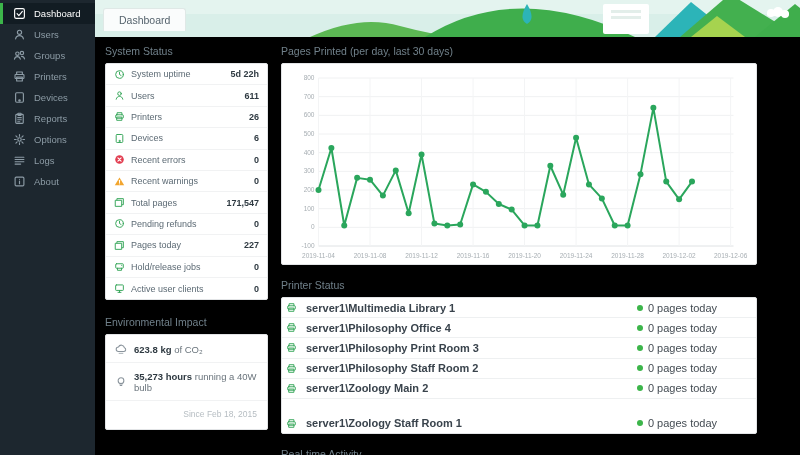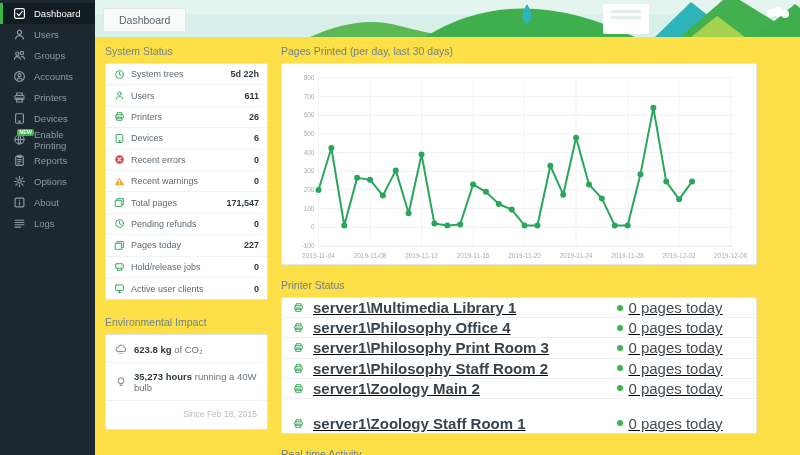--- a/index.html
+++ b/index.html
@@ -1,17 +1,17 @@
 <!DOCTYPE html>
 <html><head>
 <meta charset="utf-8">
 <style>
   * { margin:0; padding:0; box-sizing:border-box; }
   body { font-family: "Liberation Sans", "DejaVu Sans", sans-serif; background:#ecedef; }
-  .app { position:relative; width:800px; height:455px; overflow:hidden; background:#fde047; }
+  .app { position:relative; width:800px; height:455px; overflow:hidden; background:#000000; }
 
   
   .sidebar { position:absolute; left:0; top:0; width:95px; height:455px; background:#1d272f; padding-top:3px; z-index:3; }
   .side-item { position:relative; display:flex; align-items:center; gap:8px; height:21px; padding-left:13px; color:#8d9ca6; font-size:9.5px; cursor:pointer; }
   .side-item.active { color:#ffffff; background:#121c23; }
   .side-item.active::before { content:""; position:absolute; left:0; top:0; bottom:0; width:3px; background:#3cb54a; }
   .si-ic { position:relative; width:13px; height:13px; flex:0 0 13px; display:flex; align-items:center; justify-content:center; }
   .si-ic svg { width:13px; height:13px; }
   .new-badge { position:absolute; top:-4px; right:-8px; background:#3cb54a; color:#fff; font-size:5.5px; font-weight:bold; line-height:7px; padding:0 2px; border-radius:2px; }
 
@@ -47,21 +47,21 @@
   .env-since { text-align:right; color:#b6bdc2; font-size:8.5px; padding:8px 10px 10px; }
 
   
   .chart-panel { margin-top:6px; padding:8px 6px 2px 6px; }
   #chart-svg { display:block; width:460px; height:190px; }
   #chart-svg text.tick { font-size:6.5px; fill:#a7aeb3; font-family:"Liberation Sans","DejaVu Sans",sans-serif; }
 
   
   .printer-head { margin-top:14px; }
   #printer-panel { margin-top:6px; }
-  .p-row { display:flex; align-items:center; gap:9px; height:20.2px; padding:0 11px; border-bottom:1px solid #eef0f1; font-size:15px;text-decoration:underline; }
+  .p-row { display:flex; align-items:center; gap:9px; height:20.2px; padding:0 4px; border-bottom:1px solid #eef0f1; font-size:11px; }
   .p-row:last-child { border-bottom:none;margin-top:14px; }
   .p-ic { width:11px; height:11px; flex:0 0 11px; color:#35a558; }
   .p-ic svg { width:11px; height:11px; display:block; }
   .p-name { flex:1; font-weight:bold; color:#39434c; }
   .p-right { width:150px; display:flex; align-items:center; gap:5px; color:#444c53;justify-content:center; }
   .p-dot { width:6px; height:6px; border-radius:50%; background:#3cb54a; flex:0 0 6px; }
 
   
   .rt-head { margin-top:14px; }
   .rt-panel { margin-top:6px; height:24px; }
@@ -97,92 +97,72 @@
             <path d="M1.8 12.6c.5-2.4 2-3.2 3.6-3.2s3.1.8 3.6 3.2"></path>
             <circle cx="11" cy="5" r="2.1"></circle>
             <path d="M10.5 9c1.8.1 3.2 1 3.7 3.3"></path>
           </svg>
         </span>
         <span class="si-label">Groups</span>
       </div>
       <div class="side-item">
         <span class="si-ic">
           <svg viewBox="0 0 16 16" width="13" height="13" fill="none" stroke="currentColor" stroke-width="1.4" stroke-linecap="round" stroke-linejoin="round">
-            <circle cx="8" cy="8" r="6"></circle>
-            <circle cx="8" cy="6.4" r="1.9"></circle>
-            <path d="M4.6 12.4c.7-1.9 2-2.6 3.4-2.6s2.7.7 3.4 2.6"></path>
-          </svg>
-        </span>
-        <span class="si-label">Accounts</span>
-      </div>
-      <div class="side-item">
-        <span class="si-ic">
-          <svg viewBox="0 0 16 16" width="13" height="13" fill="none" stroke="currentColor" stroke-width="1.4" stroke-linecap="round" stroke-linejoin="round">
             <path d="M4.5 5.5V2.5h7v3"></path>
             <rect x="2.5" y="5.5" width="11" height="5" rx="1"></rect>
             <rect x="4.5" y="8.8" width="7" height="4.7"></rect>
           </svg>
         </span>
         <span class="si-label">Printers</span>
       </div>
       <div class="side-item">
         <span class="si-ic">
           <svg viewBox="0 0 16 16" width="13" height="13" fill="none" stroke="currentColor" stroke-width="1.4" stroke-linecap="round" stroke-linejoin="round">
             <rect x="3.2" y="2.2" width="9.6" height="11.6" rx="1.4"></rect>
             <circle cx="8" cy="11.6" r="0.9"></circle>
           </svg>
         </span>
         <span class="si-label">Devices</span>
       </div>
       <div class="side-item">
         <span class="si-ic">
           <svg viewBox="0 0 16 16" width="13" height="13" fill="none" stroke="currentColor" stroke-width="1.4" stroke-linecap="round" stroke-linejoin="round">
-            <circle cx="8" cy="8" r="5.6"></circle>
-            <path d="M2.4 8h11.2M8 2.4c2.1 1.9 2.1 9.3 0 11.2M8 2.4c-2.1 1.9-2.1 9.3 0 11.2"></path>
-          </svg>
-          <span class="new-badge">NEW</span>
-        </span>
-        <span class="si-label">Enable Printing</span>
-      </div>
-      <div class="side-item">
-        <span class="si-ic">
-          <svg viewBox="0 0 16 16" width="13" height="13" fill="none" stroke="currentColor" stroke-width="1.4" stroke-linecap="round" stroke-linejoin="round">
             <rect x="3.4" y="3" width="9.2" height="11" rx="1"></rect>
             <rect x="6" y="1.6" width="4" height="2.6" rx="0.6"></rect>
             <path d="M5.8 7h4.4M5.8 9.5h4.4M5.8 12h2.6"></path>
           </svg>
         </span>
         <span class="si-label">Reports</span>
       </div>
       <div class="side-item">
         <span class="si-ic">
           <svg viewBox="0 0 16 16" width="13" height="13" fill="none" stroke="currentColor" stroke-width="1.4" stroke-linecap="round" stroke-linejoin="round">
             <circle cx="8" cy="8" r="2.1"></circle>
             <path d="M8 1.8v2.1M8 12.1v2.1M1.8 8h2.1M12.1 8h2.1M3.6 3.6l1.5 1.5M10.9 10.9l1.5 1.5M12.4 3.6l-1.5 1.5M5.1 10.9l-1.5 1.5"></path>
           </svg>
         </span>
         <span class="si-label">Options</span>
       </div>
       <div class="side-item">
         <span class="si-ic">
           <svg viewBox="0 0 16 16" width="13" height="13" fill="none" stroke="currentColor" stroke-width="1.4" stroke-linecap="round" stroke-linejoin="round">
+            <path d="M2.6 4h10.8M2.6 6.8h10.8M2.6 9.6h10.8M2.6 12.4h6.8"></path>
+          </svg>
+        </span>
+        <span class="si-label">Logs</span>
+      </div>
+      <div class="side-item">
+        <span class="si-ic">
+          <svg viewBox="0 0 16 16" width="13" height="13" fill="none" stroke="currentColor" stroke-width="1.4" stroke-linecap="round" stroke-linejoin="round">
             <rect x="2.6" y="2.6" width="10.8" height="10.8" rx="1.4"></rect>
             <path d="M8 7.4v3.4"></path>
             <circle cx="8" cy="5.2" r="0.7" fill="currentColor" stroke="none"></circle>
           </svg>
         </span>
         <span class="si-label">About</span>
-      </div>
-      <div class="side-item">
-        <span class="si-ic">
-          <svg viewBox="0 0 16 16" width="13" height="13" fill="none" stroke="currentColor" stroke-width="1.4" stroke-linecap="round" stroke-linejoin="round">
-            <path d="M2.6 4h10.8M2.6 6.8h10.8M2.6 9.6h10.8M2.6 12.4h6.8"></path>
-          </svg>
-        </span>
-        <span class="si-label">Logs</span>
       </div>
     </nav>
 
   <header class="banner">
     <svg class="illus" viewBox="0 0 705 37" preserveAspectRatio="none" aria-hidden="true">
       <rect x="0" y="0" width="705" height="37" fill="#d9efe9"></rect>
       <rect x="0" y="0" width="705" height="14" fill="#e4f4ef"></rect>
       <path d="M215,37 Q265,14 305,26 Q335,34 360,37 Z" fill="#5cb854"></path>
       <path d="M330,37 Q420,-20 540,37 Z" fill="#3fae4c"></path>
       <path d="M432,4 q9,15 0,20 q-9,-5 0,-20 Z" fill="#2cb4b8"></path>
@@ -208,21 +188,21 @@
     <section class="left-col">
       <h2 class="sec">System Status</h2>
       <div class="panel" id="status-panel">
           <div class="s-row">
             <span class="s-ic">
               <svg viewBox="0 0 16 16" width="11" height="11" fill="none" stroke="currentColor" stroke-width="1.4" stroke-linecap="round" stroke-linejoin="round">
                 <circle cx="8" cy="8" r="5.6"></circle>
                 <path d="M8 4.6V8l2.3 1.5"></path>
               </svg>
             </span>
-            <span class="s-label">System trees</span>
+            <span class="s-label">System uptime</span>
             <span class="s-value">5d 22h</span>
           </div>
           <div class="s-row">
             <span class="s-ic">
               <svg viewBox="0 0 16 16" width="11" height="11" fill="none" stroke="currentColor" stroke-width="1.4" stroke-linecap="round" stroke-linejoin="round">
                 <circle cx="8" cy="5.3" r="2.6"></circle>
                 <path d="M3.2 13.4c.6-3 2.5-4 4.8-4s4.2 1 4.8 4"></path>
               </svg>
             </span>
             <span class="s-label">Users</span>

